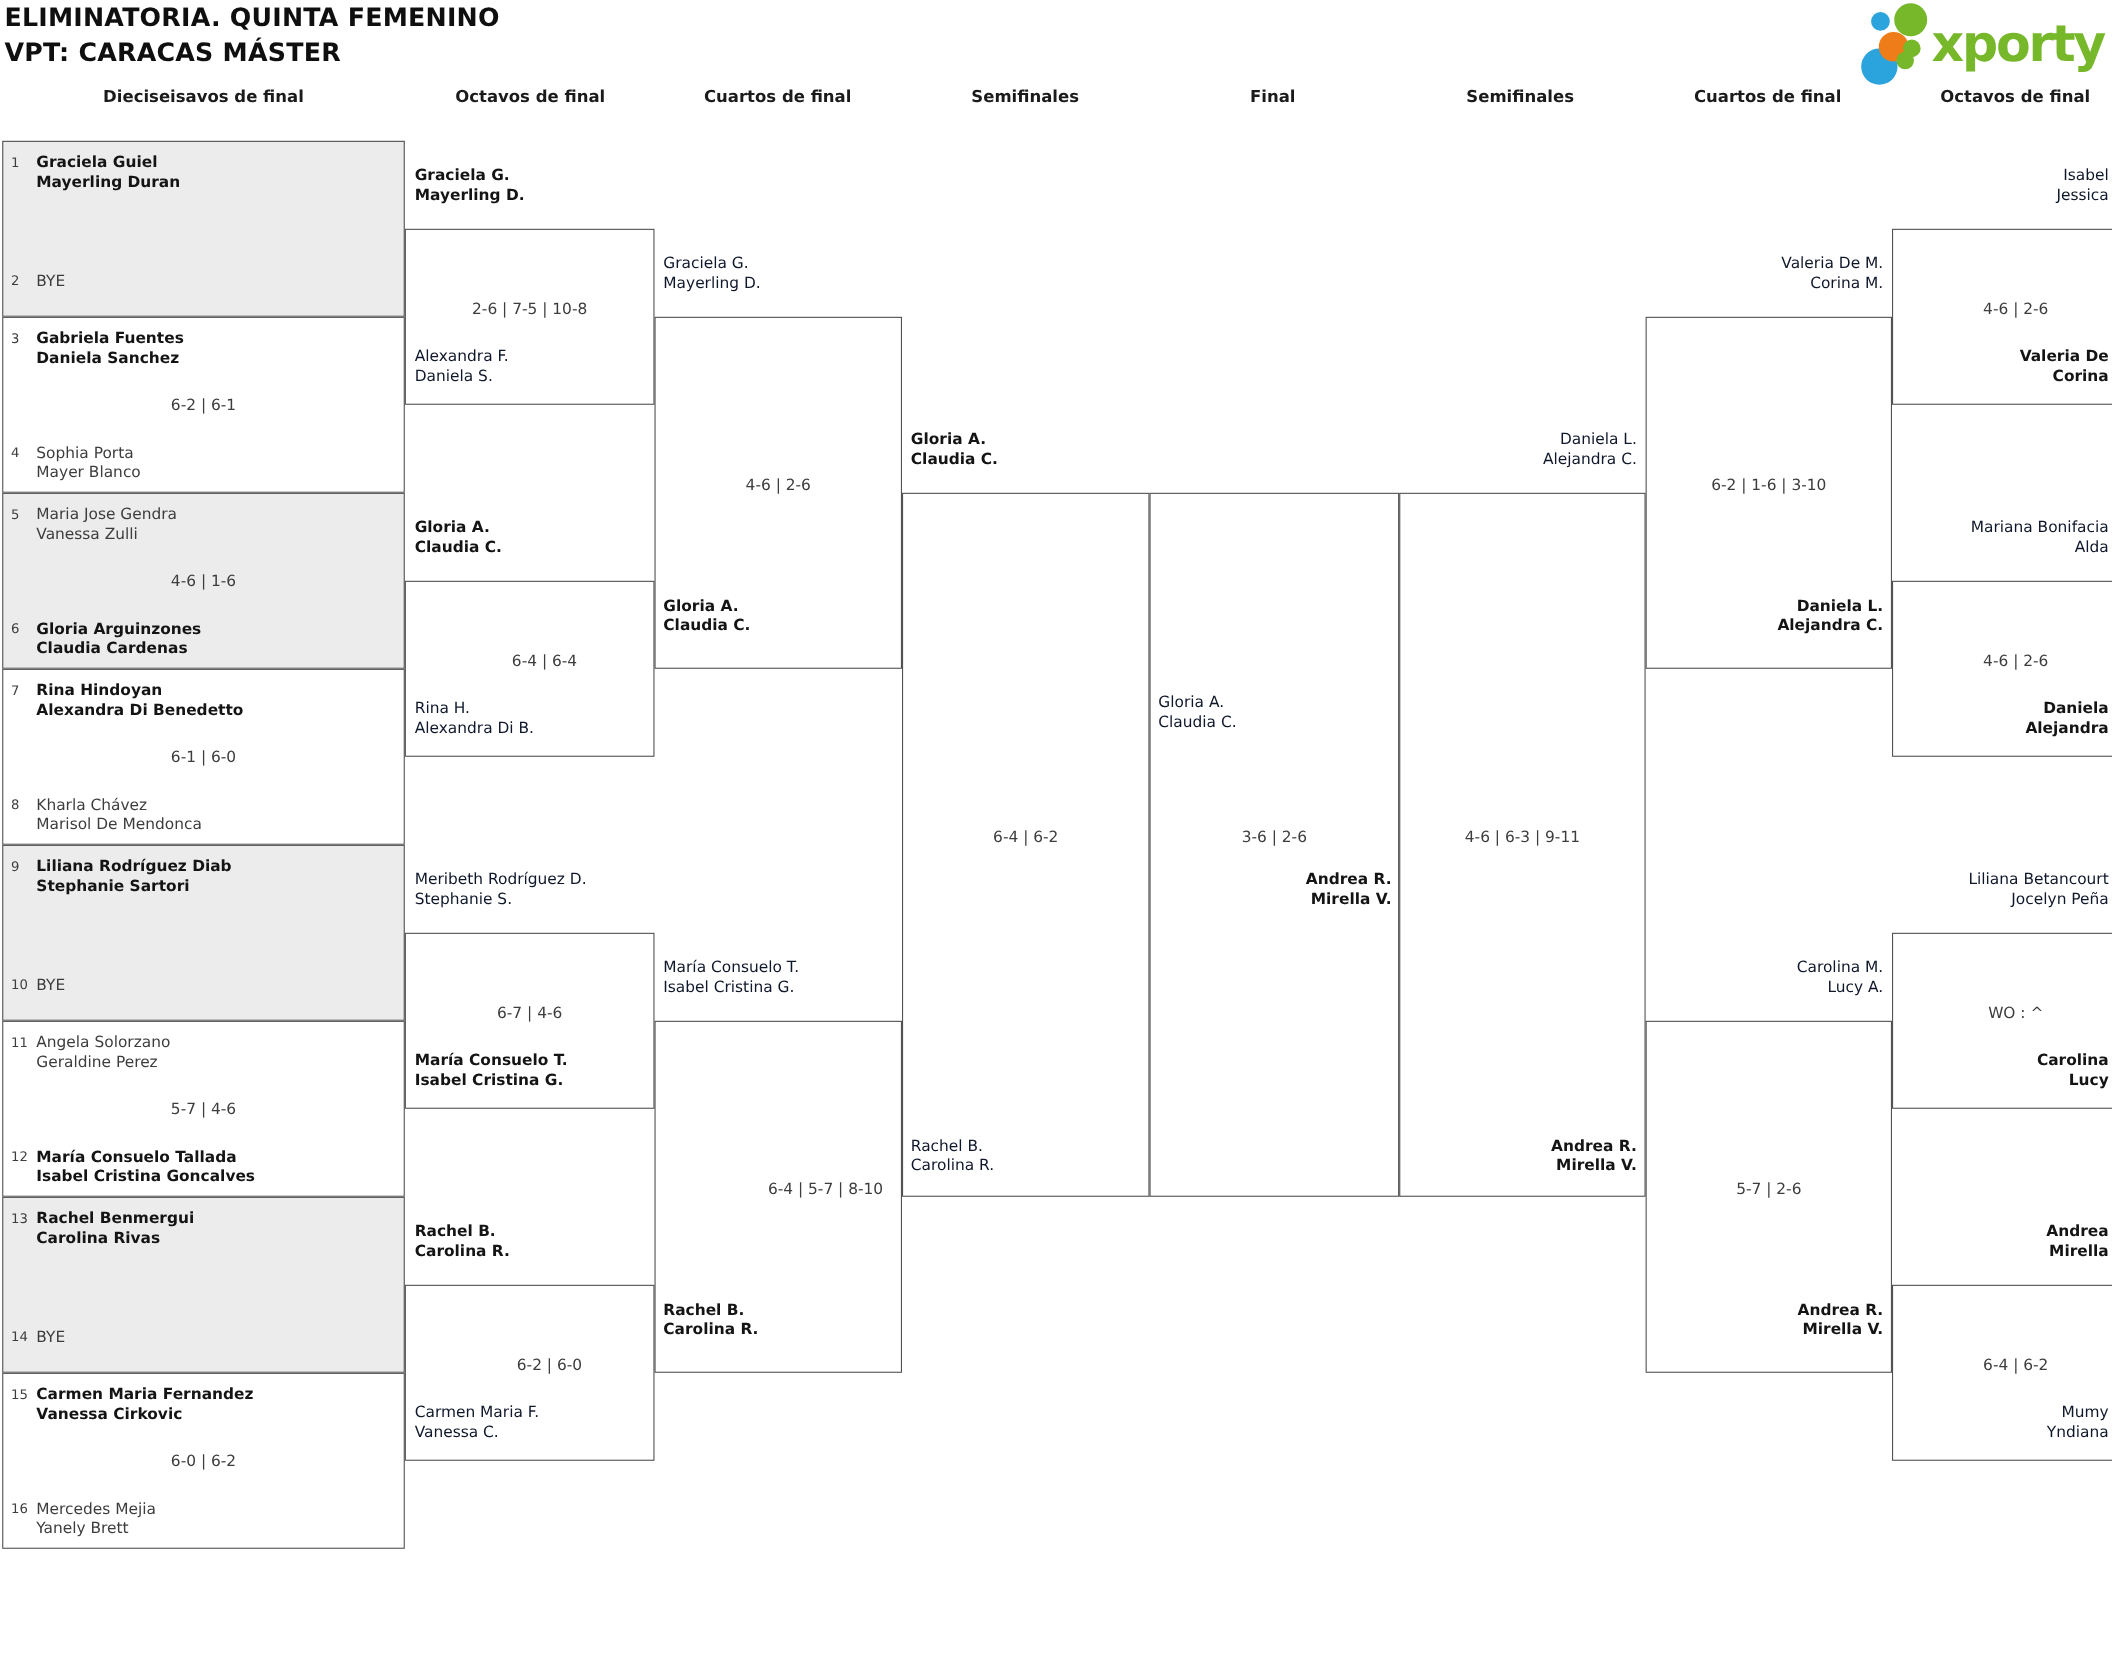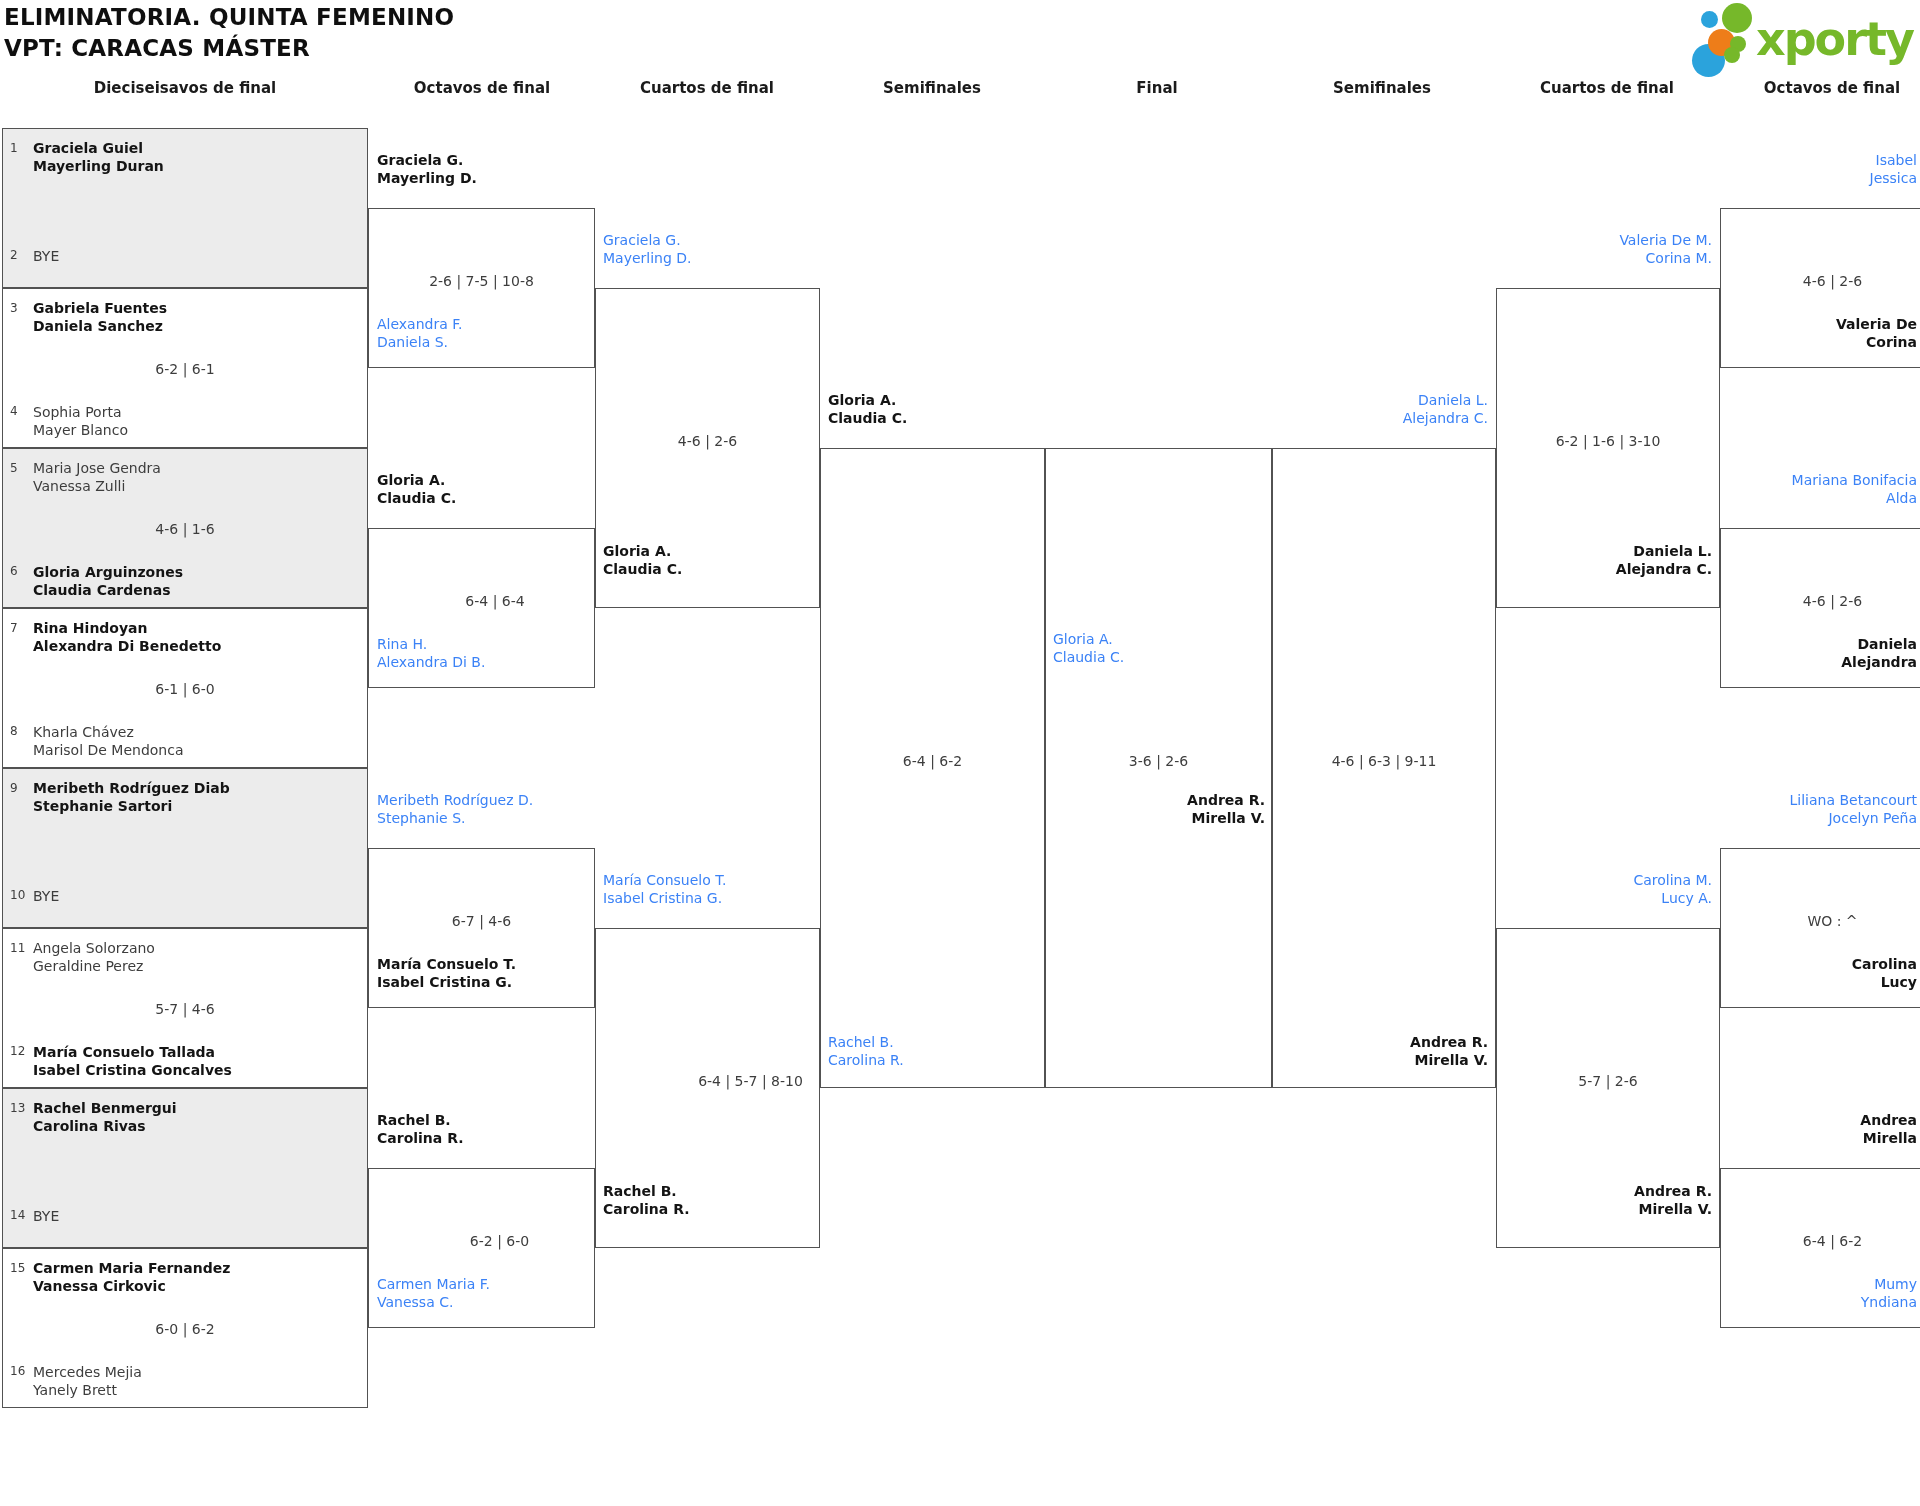--- a/index.html
+++ b/index.html
@@ -20,21 +20,21 @@
     position:absolute;left:2px;width:366px;height:160px;
     border:1px solid #525252;box-sizing:border-box;background:#ffffff;
   }
   .box.sh{background:#ececec;}
   .orect{
     position:absolute;border:1px solid #525252;box-sizing:border-box;background:transparent;
   }
   .num{position:absolute;left:7px;font-size:12px;color:#3d3d3d;}
   .team{position:absolute;left:30px;font-size:14px;line-height:18px;color:#3d3d3d;white-space:nowrap;}
   .mscore{position:absolute;left:0;width:100%;top:72px;text-align:center;font-size:14px;color:#3d3d3d;}
-  .plbl{position:absolute;font-size:14px;line-height:18px;color:#3b82f6;white-space:nowrap;}
+  .plbl{position:absolute;font-size:14px;line-height:18px;color:#0f172a;white-space:nowrap;}
   .psc{position:absolute;text-align:center;font-size:14px;color:#3d3d3d;white-space:nowrap;margin-top:32px;}
   .b{font-weight:700;color:#141414;}
   .ra{text-align:right;}
   .dot{position:absolute;border-radius:50%;}
   .logotext{
     position:absolute;left:1756px;top:12px;font-size:46px;font-weight:800;
     letter-spacing:-2px;color:#76b82a;white-space:nowrap;
   }
 </style>
 </head>
@@ -118,21 +118,21 @@
     <span class="num" style="top:115px">8</span>
     <div class="team" style="top:114px">
       <div>Kharla Chávez</div>
       <div>Marisol De Mendonca</div>
     </div>
   </div>
 
   <div class="box sh" style="top:768px">
     <span class="num" style="top:12px">9</span>
     <div class="team b" style="top:10px">
-      <div>Meribeth Rodríguez Diab</div>
+      <div>Liliana Rodríguez Diab</div>
       <div>Stephanie Sartori</div>
     </div>
     <div class="mscore"></div>
     <span class="num" style="top:119px">10</span>
     <div class="team" style="top:118px">
       <div>BYE</div>
       <div></div>
     </div>
   </div>
 

